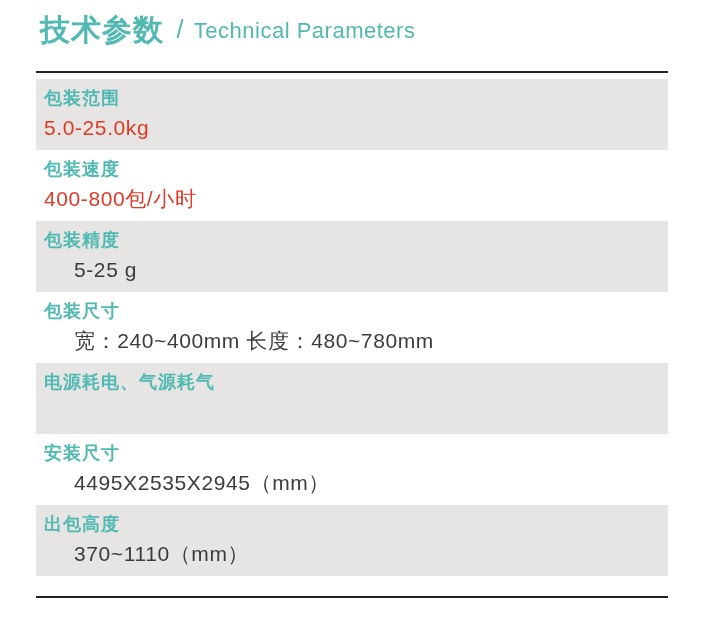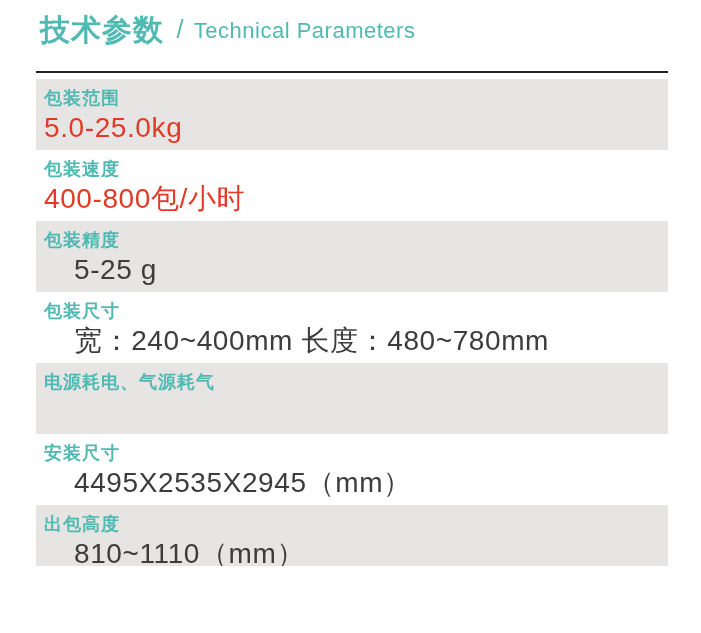--- a/index.html
+++ b/index.html
@@ -4,21 +4,21 @@
 <style>
   html, body {
     margin: 0;
     padding: 0;
     background: #ffffff;
     font-family: "Liberation Sans", sans-serif;
   }
   .page {
     position: relative;
     width: 701px;
-    height: 566px;
+    height: 633px;
     background: #ffffff;
     overflow: hidden;
   }
   .title-row {
     position: absolute;
     left: 40px;
     top: 10px;
     white-space: nowrap;
     color: #4fb9b2;
   }
@@ -66,21 +66,21 @@
   .row.gray { background: #e6e5e4; }
   .row.white { background: #ffffff; }
   .label {
     color: #4fb9b2;
     font-size: 18px;
     font-weight: 700;
     line-height: 28px;
     letter-spacing: 1px;
   }
   .value {
-    font-size: 28px;
+    font-size: 21px;
     line-height: 31px;
     letter-spacing: 0.6px;
     white-space: pre-wrap;
   }
   .value.dark { color: #3c3c3c; margin-left: 30px; }
   .value.red { color: #e23a26; }
 </style>
 </head>
 <body>
 
@@ -113,19 +113,19 @@
       </div>
       <div class="row gray">
         <div class="label">电源耗电、气源耗气</div>
       </div>
       <div class="row white">
         <div class="label">安装尺寸</div>
         <div class="value dark">4495X2535X2945（mm）</div>
       </div>
       <div class="row gray">
         <div class="label">出包高度</div>
-        <div class="value dark">810~1110（mm）</div>
+        <div class="value dark">370~1110（mm）</div>
       </div>
     </div>
 
   <div class="rule rule-bottom"></div>
 
 </div>
 
 </body></html>

